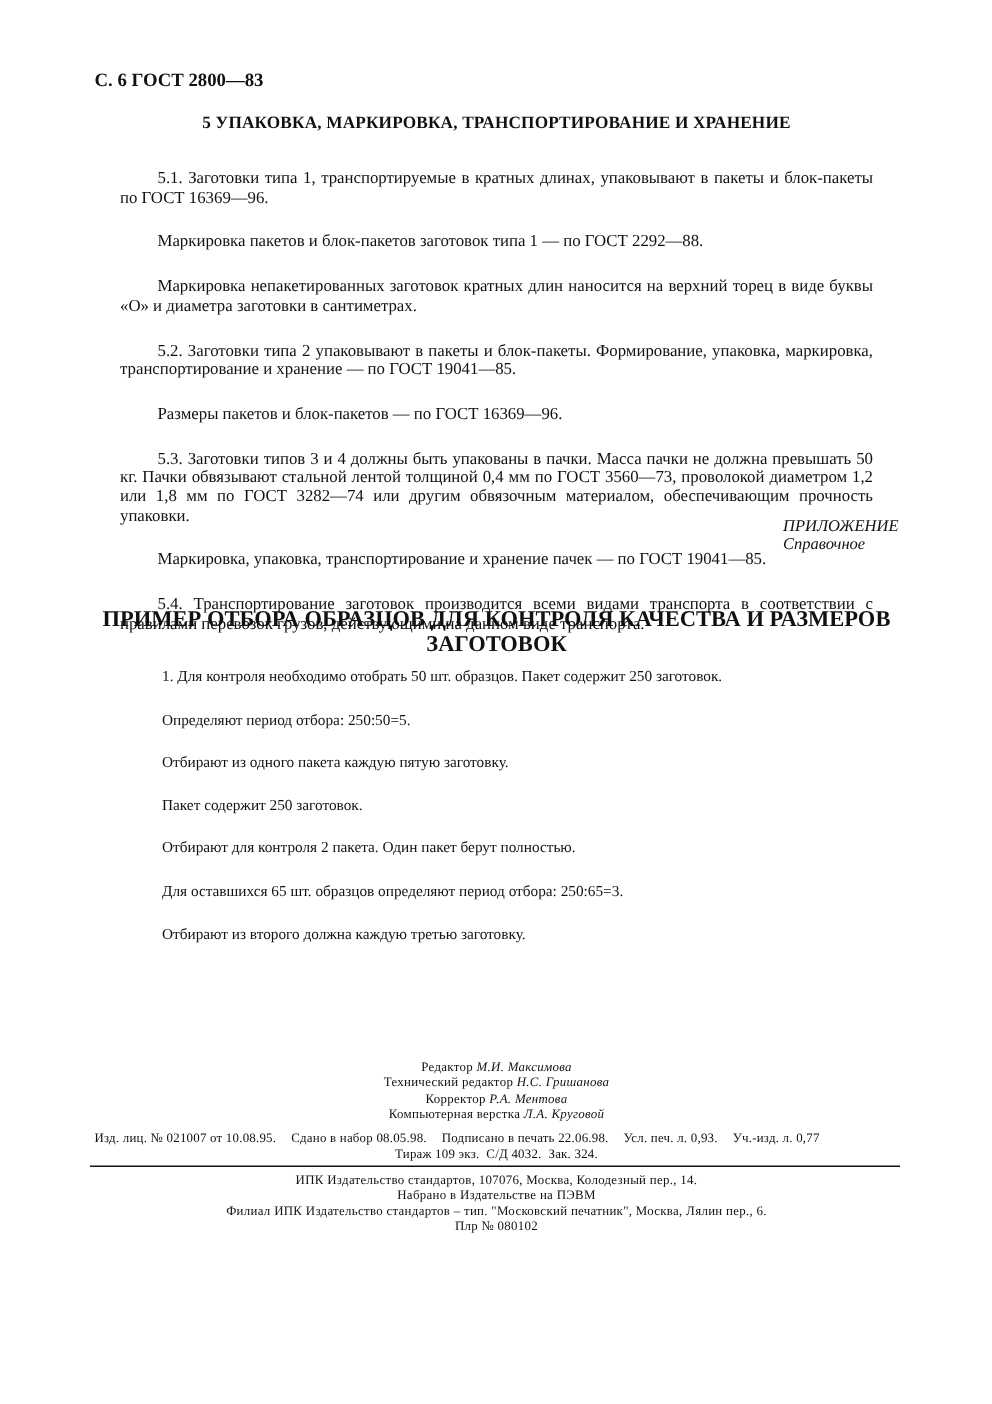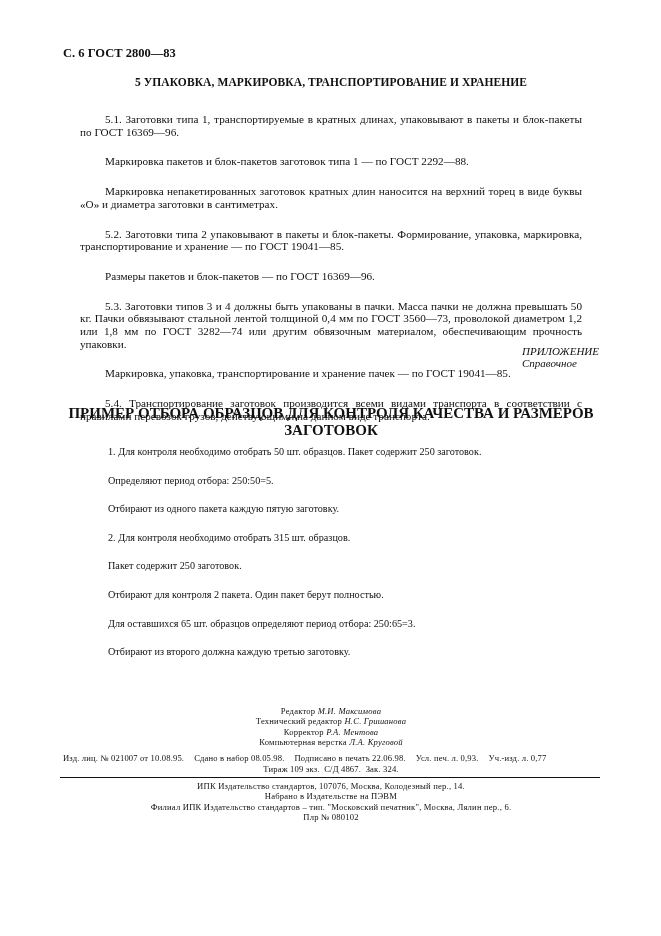--- a/index.html
+++ b/index.html
@@ -48,40 +48,39 @@
   <div>ПРИЛОЖЕНИЕ</div>
   <div>Справочное</div>
 </div>
 
 <div class="appendix-title">ПРИМЕР ОТБОРА ОБРАЗЦОВ ДЛЯ КОНТРОЛЯ КАЧЕСТВА И РАЗМЕРОВ ЗАГОТОВОК</div>
 
 <div class="example-body">
   <p>1. Для контроля необходимо отобрать 50 шт. образцов. Пакет содержит 250 заготовок.</p>
   <p>Определяют период отбора: 250:50=5.</p>
   <p>Отбирают из одного пакета каждую пятую заготовку.</p>
-  <p>2. Для контроля необходимо отобрать 315 шт. образцов.</p>
   <p>Пакет содержит 250 заготовок.</p>
   <p>Отбирают для контроля 2 пакета. Один пакет берут полностью.</p>
   <p>Для оставшихся 65 шт. образцов определяют период отбора: 250:65=3.</p>
   <p>Отбирают из второго должна каждую третью заготовку.</p>
 </div>
 
 <div class="credits">
   <div><span>Редактор</span> <span class="nm">М.И. Максимова</span></div>
   <div><span>Технический редактор</span> <span class="nm">Н.С. Гришанова</span></div>
   <div><span>Корректор</span> <span class="nm">Р.А. Ментова</span></div>
   <div><span>Компьютерная верстка</span> <span class="nm">Л.А. Круговой</span></div>
 </div>
 
 <div class="imprint">
   <div class="row1">
     <span>Изд. лиц. № 021007 от 10.08.95.</span><span class="gap"></span><span>Сдано в набор 08.05.98.</span><span class="gap"></span><span>Подписано в печать 22.06.98.</span><span class="gap"></span><span>Усл. печ. л. 0,93.</span><span class="gap"></span><span>Уч.-изд. л. 0,77</span>
   </div>
   <div class="row2">
-    <span>Тираж 109 экз.</span>&nbsp;&nbsp;<span>С/Д 4867.</span>&nbsp;&nbsp;<span>Зак. 324.</span>
+    <span>Тираж 109 экз.</span>&nbsp;&nbsp;<span>С/Д 4032.</span>&nbsp;&nbsp;<span>Зак. 324.</span>
   </div>
 </div>
 
 <div class="rule"></div>
 
 <div class="publisher">
   <div>ИПК Издательство стандартов, 107076, Москва, Колодезный пер., 14.</div>
   <div>Набрано в Издательстве на ПЭВМ</div>
   <div>Филиал ИПК Издательство стандартов – тип. "Московский печатник", Москва, Лялин пер., 6.</div>
   <div>Плр № 080102</div>

